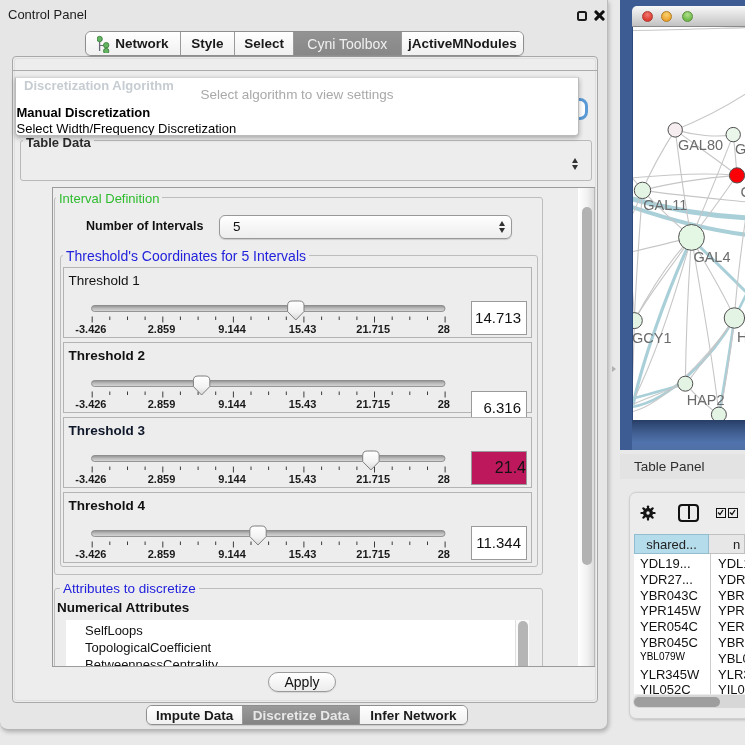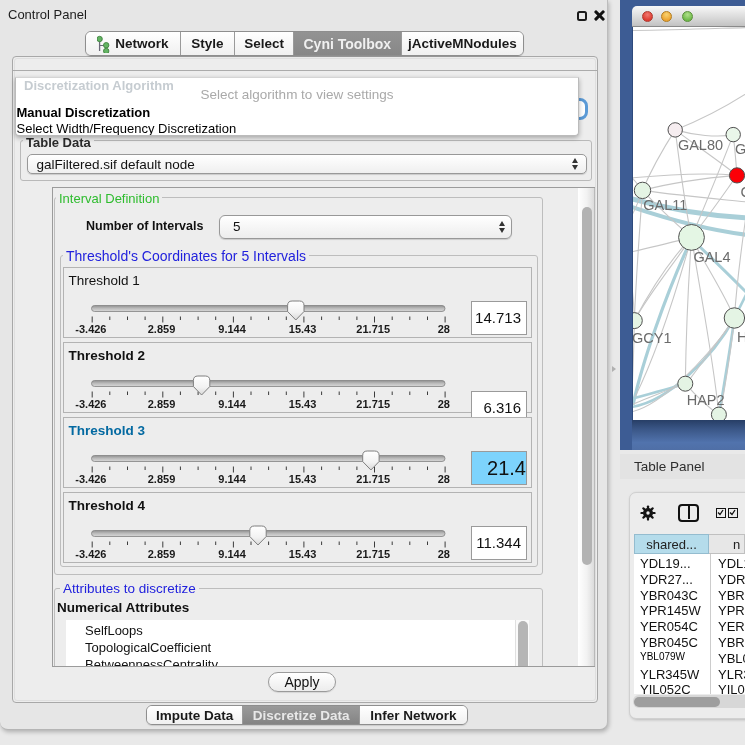--- a/index.html
+++ b/index.html
@@ -12,28 +12,27 @@
 <div class="ab" style="left:85px;top:31px;width:439px;height:25px;border:1px solid #8e8e8e;border-radius:6px;overflow:hidden;display:flex;box-shadow:0 1px 1px rgba(0,0,0,0.12);">
 <div style="width:94px;height:100%;background:linear-gradient(#ffffff,#f0f0f0);color:#1a1a1a;font-size:13.5px;font-weight:bold;display:flex;align-items:center;justify-content:center;"><svg width="13" height="18" viewBox="0 0 13 18" style="margin-right:5px;">
           <line x1="2.6" y1="4" x2="2.6" y2="16" stroke="#6a6a78" stroke-width="1.3"></line>
           <line x1="2.6" y1="10.5" x2="8.5" y2="10.5" stroke="#6a6a78" stroke-width="1.2"></line>
           <circle cx="2.6" cy="4" r="2.7" fill="#63b463" stroke="#3f823f" stroke-width="0.9"></circle>
           <circle cx="9.2" cy="10.2" r="2.7" fill="#63b463" stroke="#3f823f" stroke-width="0.9"></circle>
           <circle cx="9.2" cy="16" r="2.7" fill="#63b463" stroke="#3f823f" stroke-width="0.9"></circle>
         </svg>Network</div>
 <div style="width:55px;height:100%;border-left:1px solid #9a9a9a;background:linear-gradient(#ffffff,#f0f0f0);color:#1a1a1a;font-size:13.5px;font-weight:bold;display:flex;align-items:center;justify-content:center;">Style</div>
 <div style="width:59px;height:100%;border-left:1px solid #9a9a9a;background:linear-gradient(#ffffff,#f0f0f0);color:#1a1a1a;font-size:13.5px;font-weight:bold;display:flex;align-items:center;justify-content:center;">Select</div>
-<div style="width:108px;height:100%;border-left:1px solid #9a9a9a;background:linear-gradient(#939393,#878787);color:#f0f0f0;font-size:14px;font-weight:bold;display:flex;align-items:center;justify-content:center;">Cyni Toolbox</div>
+<div style="width:108px;height:100%;border-left:1px solid #9a9a9a;background:linear-gradient(#939393,#878787);color:#f0f0f0;font-size:14px;font-weight:normal;display:flex;align-items:center;justify-content:center;">Cyni Toolbox</div>
 <div style="width:123px;height:100%;border-left:1px solid #9a9a9a;background:linear-gradient(#ffffff,#f0f0f0);color:#1a1a1a;font-size:13.5px;font-weight:bold;display:flex;align-items:center;justify-content:center;">jActiveMNodules</div>
 </div>
 <div class="ab" style="left:12.5px;top:70px;width:585px;height:1px;background:#ababab;"></div>
 <div class="ab" style="left:556px;top:98px;width:32px;height:22px;border:3px solid #5b9ad6;border-radius:8px;background:#fff;"></div>
 <div class="ab" style="left:20px;top:140px;width:572px;height:41px;border:1px solid #b9b9b9;border-radius:3px;"></div>
 <div class="ab" style="left:23px;top:135px;padding:0 3px;background:#ededed;font-size:13px;font-weight:bold;color:#2b2b2b;">Table Data</div>
-<div class="ab" style="left:26.5px;top:154px;width:560px;height:20px;border:1px solid #989898;border-radius:5px;background:linear-gradient(#ffffff,#efefef);box-shadow:0 1px 1px rgba(0,0,0,0.15);font-size:13.5px;color:#111;line-height:19px;padding-left:9px;">galFiltered.sif default node</div>
 <div style="position:absolute;left:572px;top:158px;width:0;height:0;border-left:3.5px solid transparent;border-right:3.5px solid transparent;border-bottom:5px solid #333;"></div>
     <div style="position:absolute;left:572px;top:165px;width:0;height:0;border-left:3.5px solid transparent;border-right:3.5px solid transparent;border-top:5px solid #333;"></div>
 <div class="ab" style="left:52px;top:187px;width:543px;height:480px;border:1px solid #9b9b9b;background:#ededed;overflow:hidden;">
 <div class="ab" style="left:1px;top:9px;width:489px;height:378px;border:1px solid #bdbdbd;border-radius:3px;"></div>
 <div class="ab" style="left:3px;top:2.5px;padding:0 3px;background:#ededed;font-size:13px;color:#2ebc2e;">Interval Definition</div>
 <div class="ab" style="left:33px;top:31px;font-size:12.5px;font-weight:bold;color:#111;">Number of Intervals</div>
 <div class="ab" style="left:166px;top:26.5px;width:293px;height:24px;border:1px solid #989898;border-radius:6px;background:linear-gradient(#ffffff,#ededed);box-shadow:0 1px 1px rgba(0,0,0,0.15);font-size:13.5px;color:#111;line-height:22px;padding-left:13px;">5</div>
 <div style="position:absolute;left:446px;top:33px;width:0;height:0;border-left:3.5px solid transparent;border-right:3.5px solid transparent;border-bottom:5px solid #333;"></div>
       <div style="position:absolute;left:446px;top:40px;width:0;height:0;border-left:3.5px solid transparent;border-right:3.5px solid transparent;border-top:5px solid #333;"></div>
 <div class="ab" style="left:6.5px;top:67px;width:478.5px;height:312px;border:1px solid #bdbdbd;border-radius:3px;"></div>
@@ -126,21 +125,21 @@
           <text x="97.5" y="64.5" text-anchor="middle" font-family="Liberation Sans, sans-serif" font-size="11" font-weight="bold" fill="#1a1a1a">2.859</text>
           <text x="168.1" y="64.5" text-anchor="middle" font-family="Liberation Sans, sans-serif" font-size="11" font-weight="bold" fill="#1a1a1a">9.144</text>
           <text x="238.6" y="64.5" text-anchor="middle" font-family="Liberation Sans, sans-serif" font-size="11" font-weight="bold" fill="#1a1a1a">15.43</text>
           <text x="309.2" y="64.5" text-anchor="middle" font-family="Liberation Sans, sans-serif" font-size="11" font-weight="bold" fill="#1a1a1a">21.715</text>
           <text x="379.8" y="64.5" text-anchor="middle" font-family="Liberation Sans, sans-serif" font-size="11" font-weight="bold" fill="#1a1a1a">28</text>
           <path d="M 129.4,37.5 Q 129.4,33 133.9,33 L 141.3,33 Q 145.8,33 145.8,37.5 L 145.8,43.5 L 137.6,52 L 129.4,43.5 Z" fill="url(#thg)" stroke="#7f7f7f" stroke-width="1"></path>
         </svg>
 <div class="ab" style="left:407.5px;top:33px;width:56px;height:34px;background:#fff;border:1px solid #9a9a9a;font-size:15px;color:#111;line-height:32px;text-align:right;padding-right:5px;margin-top:15px;">6.316</div>
 </div>
 <div class="ab" style="left:9.5px;top:229px;width:469.5px;height:71px;border:1px solid #b3b3b3;background:#ededed;">
-<div class="ab" style="left:5px;top:4.5px;font-size:13.5px;font-weight:bold;color:#0369a1;">Threshold 3</div>
+<div class="ab" style="left:5px;top:4.5px;font-size:13.5px;font-weight:bold;color:#0f172a;">Threshold 3</div>
 <svg width="470" height="71" viewBox="0 0 470 71" style="position:absolute;left:0;top:0;">
           <defs>
             <linearGradient id="tg" x1="0" y1="0" x2="0" y2="1">
               <stop offset="0" stop-color="#8f8f8f"></stop>
               <stop offset="0.45" stop-color="#b9b9b9"></stop>
               <stop offset="1" stop-color="#d9d9d9"></stop>
             </linearGradient>
             <linearGradient id="thg" x1="0" y1="0" x2="0" y2="1">
               <stop offset="0" stop-color="#ffffff"></stop>
               <stop offset="0.6" stop-color="#f2f2f2"></stop>
@@ -170,21 +169,21 @@
           <line x1="363.5" y1="48.5" x2="363.5" y2="52" stroke="#3c3c3c" stroke-width="1"></line>
           <line x1="381.1" y1="48.5" x2="381.1" y2="54.5" stroke="#3c3c3c" stroke-width="1"></line>
           <text x="26.9" y="64.5" text-anchor="middle" font-family="Liberation Sans, sans-serif" font-size="11" font-weight="bold" fill="#1a1a1a">-3.426</text>
           <text x="97.5" y="64.5" text-anchor="middle" font-family="Liberation Sans, sans-serif" font-size="11" font-weight="bold" fill="#1a1a1a">2.859</text>
           <text x="168.1" y="64.5" text-anchor="middle" font-family="Liberation Sans, sans-serif" font-size="11" font-weight="bold" fill="#1a1a1a">9.144</text>
           <text x="238.6" y="64.5" text-anchor="middle" font-family="Liberation Sans, sans-serif" font-size="11" font-weight="bold" fill="#1a1a1a">15.43</text>
           <text x="309.2" y="64.5" text-anchor="middle" font-family="Liberation Sans, sans-serif" font-size="11" font-weight="bold" fill="#1a1a1a">21.715</text>
           <text x="379.8" y="64.5" text-anchor="middle" font-family="Liberation Sans, sans-serif" font-size="11" font-weight="bold" fill="#1a1a1a">28</text>
           <path d="M 298.7,37.5 Q 298.7,33 303.2,33 L 310.6,33 Q 315.1,33 315.1,37.5 L 315.1,43.5 L 306.9,52 L 298.7,43.5 Z" fill="url(#thg)" stroke="#7f7f7f" stroke-width="1"></path>
         </svg>
-<div class="ab" style="left:407.5px;top:33px;width:56px;height:34px;background:#7dd3fc;border:1px solid #9a9a9a;font-size:20px;color:#111;line-height:32px;text-align:right;padding-right:0;">21.4</div>
+<div class="ab" style="left:407.5px;top:33px;width:56px;height:34px;background:#be185d;border:1px solid #9a9a9a;font-size:16px;color:#111;line-height:32px;text-align:right;padding-right:0;">21.4</div>
 </div>
 <div class="ab" style="left:9.5px;top:304px;width:469.5px;height:71px;border:1px solid #b3b3b3;background:#ededed;">
 <div class="ab" style="left:5px;top:4.5px;font-size:13.5px;font-weight:bold;color:#111;">Threshold 4</div>
 <svg width="470" height="71" viewBox="0 0 470 71" style="position:absolute;left:0;top:0;">
           <defs>
             <linearGradient id="tg" x1="0" y1="0" x2="0" y2="1">
               <stop offset="0" stop-color="#8f8f8f"></stop>
               <stop offset="0.45" stop-color="#b9b9b9"></stop>
               <stop offset="1" stop-color="#d9d9d9"></stop>
             </linearGradient>

